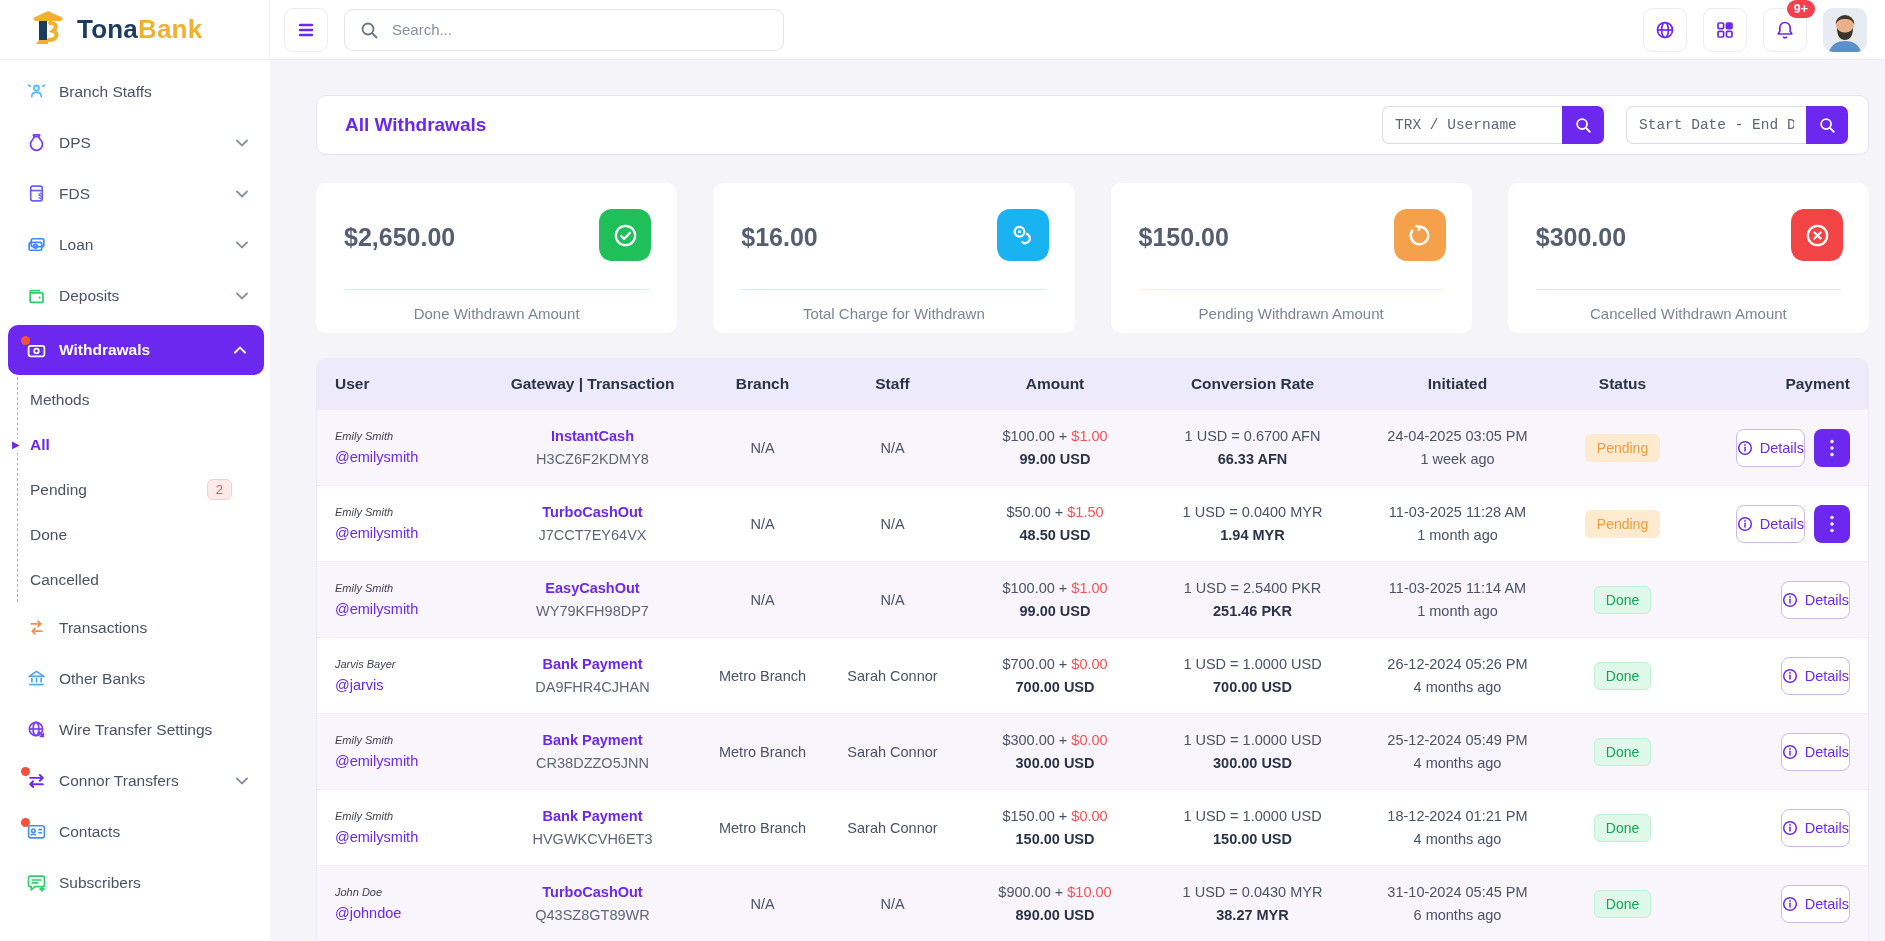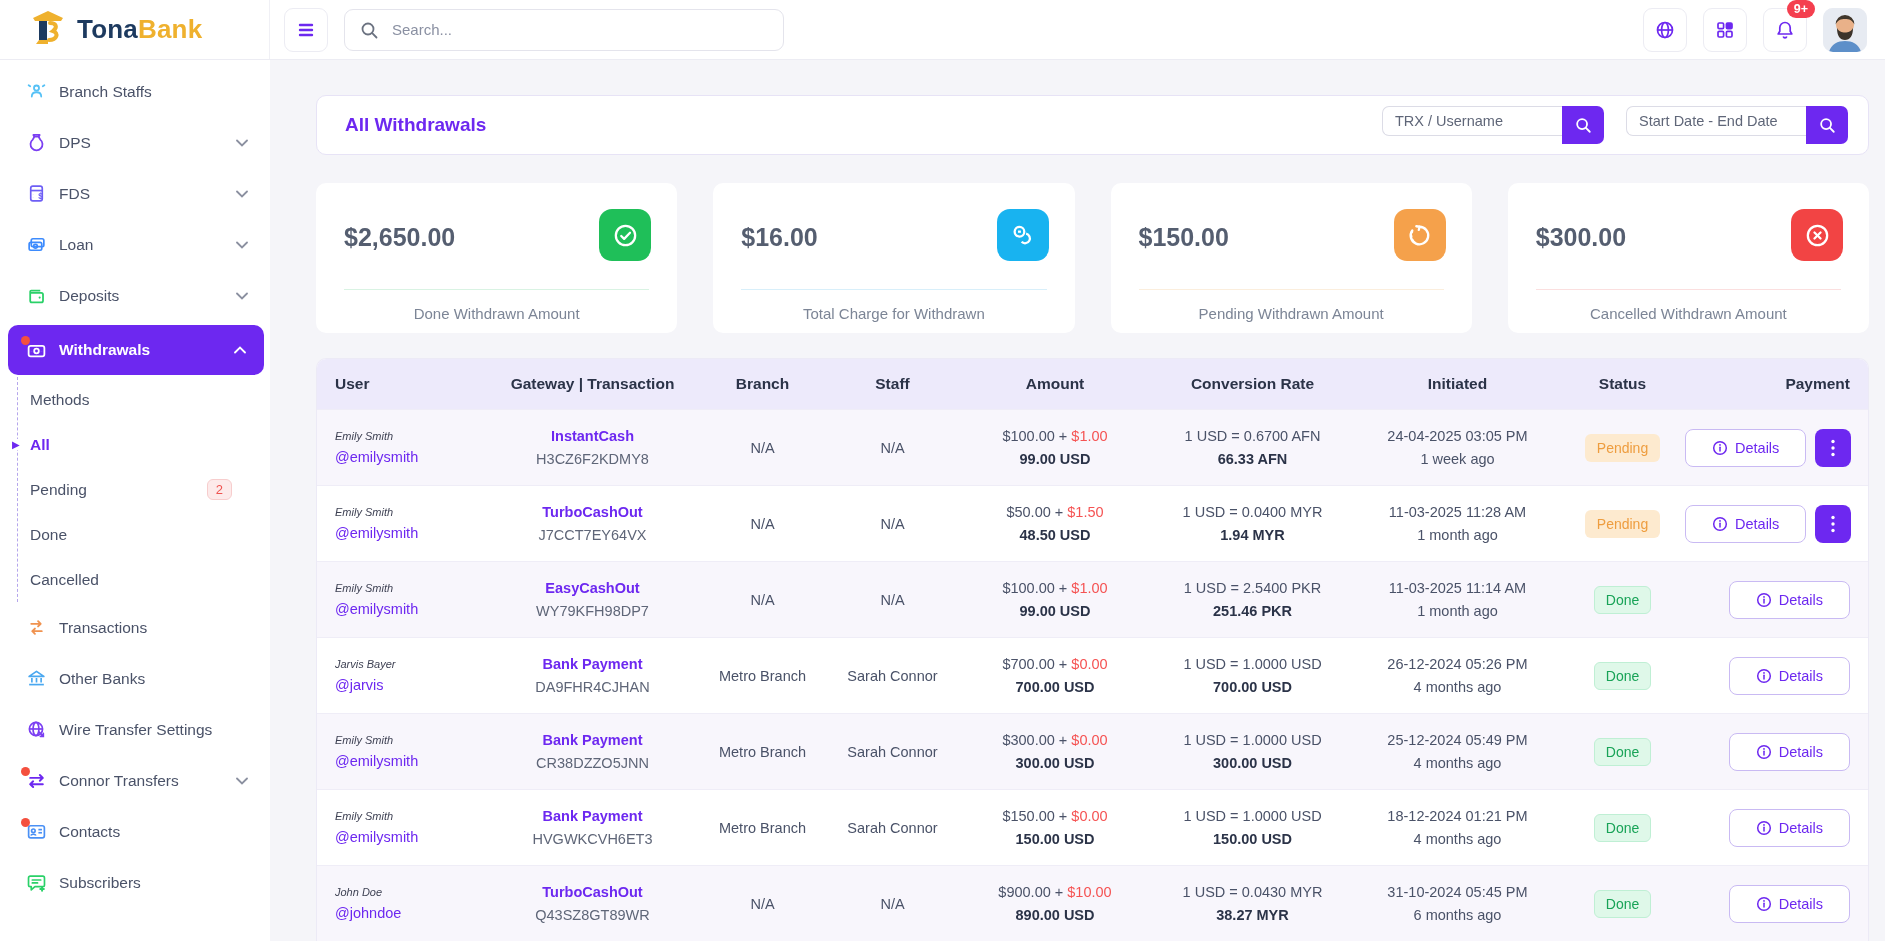--- a/index.html
+++ b/index.html
@@ -47,22 +47,22 @@
   .sub-item.active::before{ content:'\25B6'; position:absolute; left:-6px; font-size:10px; color:var(--purple); background:#fff; }
   .sub-badge{ margin-left:auto; margin-right:38px; background:#fdeaea; border:1px solid #f7cdcd; color:#ef5350;
     font-size:13px; border-radius:6px; padding:2px 8px; }
 
   
   .title-card{ height:60px; background:#fff; border:1px solid #e7e3f6; border-radius:10px;
     display:flex; align-items:center; padding:0 20px 0 28px; }
   .page-title{ color:var(--purple); font-size:19px; font-weight:bold; }
   .filters{ margin-left:auto; display:flex; gap:22px; }
   .filter{ display:flex; }
-  .filter input{ width:180px; height:30px; border:1px solid #dcdce6; border-right:none; border-radius:7px 0 0 7px;
-    padding:0 12px; font-size:14.5px; color:#5f6678; outline:none; font-family:Liberation Sans, sans-serif; }
+  .filter input{ width:180px; height:38px; border:1px solid #dcdce6; border-right:none; border-radius:7px 0 0 7px;
+    padding:0 12px; font-size:14.5px; color:#5f6678; outline:none; font-family:Liberation Mono, monospace; }
   .filter input::placeholder{ color:#5f6678; }
   .filter button{ width:42px; height:38px; background:var(--purple); border:none; border-radius:0 7px 7px 0;
     display:flex; align-items:center; justify-content:center; cursor:pointer; }
 
   
   .stats{ display:flex; gap:36px; margin-top:28px; }
   .stat-card{ flex:1; height:150px; background:#fff; border-radius:10px; padding:28px 28px 0; position:relative; }
   .stat-amount{ font-size:25px; font-weight:bold; color:#555e70; line-height:52px; }
   .stat-icon{ position:absolute; top:26px; right:26px; width:52px; height:52px; border-radius:13px;
     display:flex; align-items:center; justify-content:center; }
@@ -83,21 +83,21 @@
   .gwname{ color:var(--purple); font-weight:bold; cursor:pointer; }
   .trx{ color:#5f6678; }
   .na{ color:#4a5268; }
   .red{ color:#f55353; }
   .bold{ color:#2b3348; font-weight:bold; }
   .dim{ color:#4a5268; }
   .badge{ padding:6px 12px; border-radius:6px; font-size:14px; display:inline-block; }
   .badge.pending{ background:#fdeacf; color:#ee9d3f; }
   .badge.done{ background:#dff8e9; color:#18a357; border:1px solid #bfefd4; padding:5px 11px; }
   .action-cell{ flex-direction:row; justify-content:flex-end; align-items:center; gap:9px; }
-  .details-btn{ display:inline-flex; align-items:center; gap:7px; height:38px; padding:0 26px; background:#fff;
+  .details-btn{ display:inline-flex; align-items:center; gap:7px; height:38px; padding:0 0; background:#fff;
     border:1px solid #c9baf3; border-radius:8px; color:var(--purple); font-size:14.5px; cursor:pointer; font-family:inherit;justify-content:center; }
   .kebab-btn{ width:36px; height:38px; background:var(--purple); border:none; border-radius:8px;
     display:inline-flex; align-items:center; justify-content:center; cursor:pointer; }
 </style>
 </head>
 <body>
 
 <div class="topbar">
   <div class="logo-zone">
     <span>

